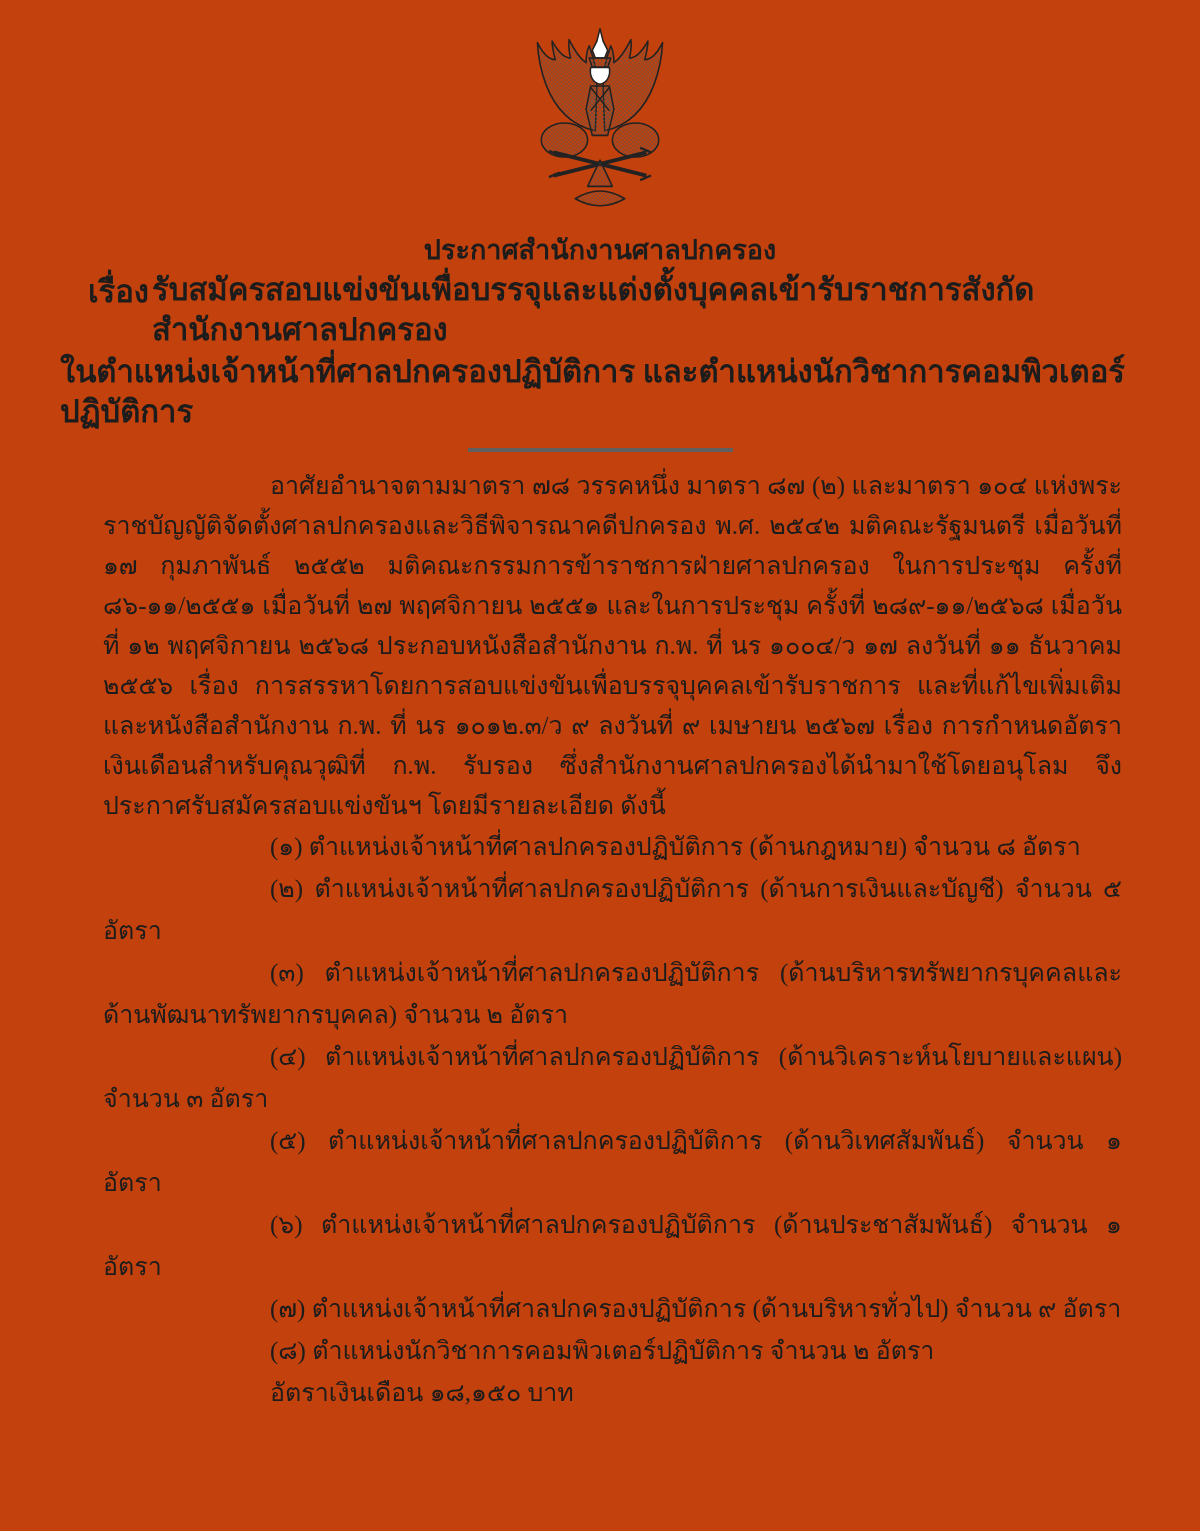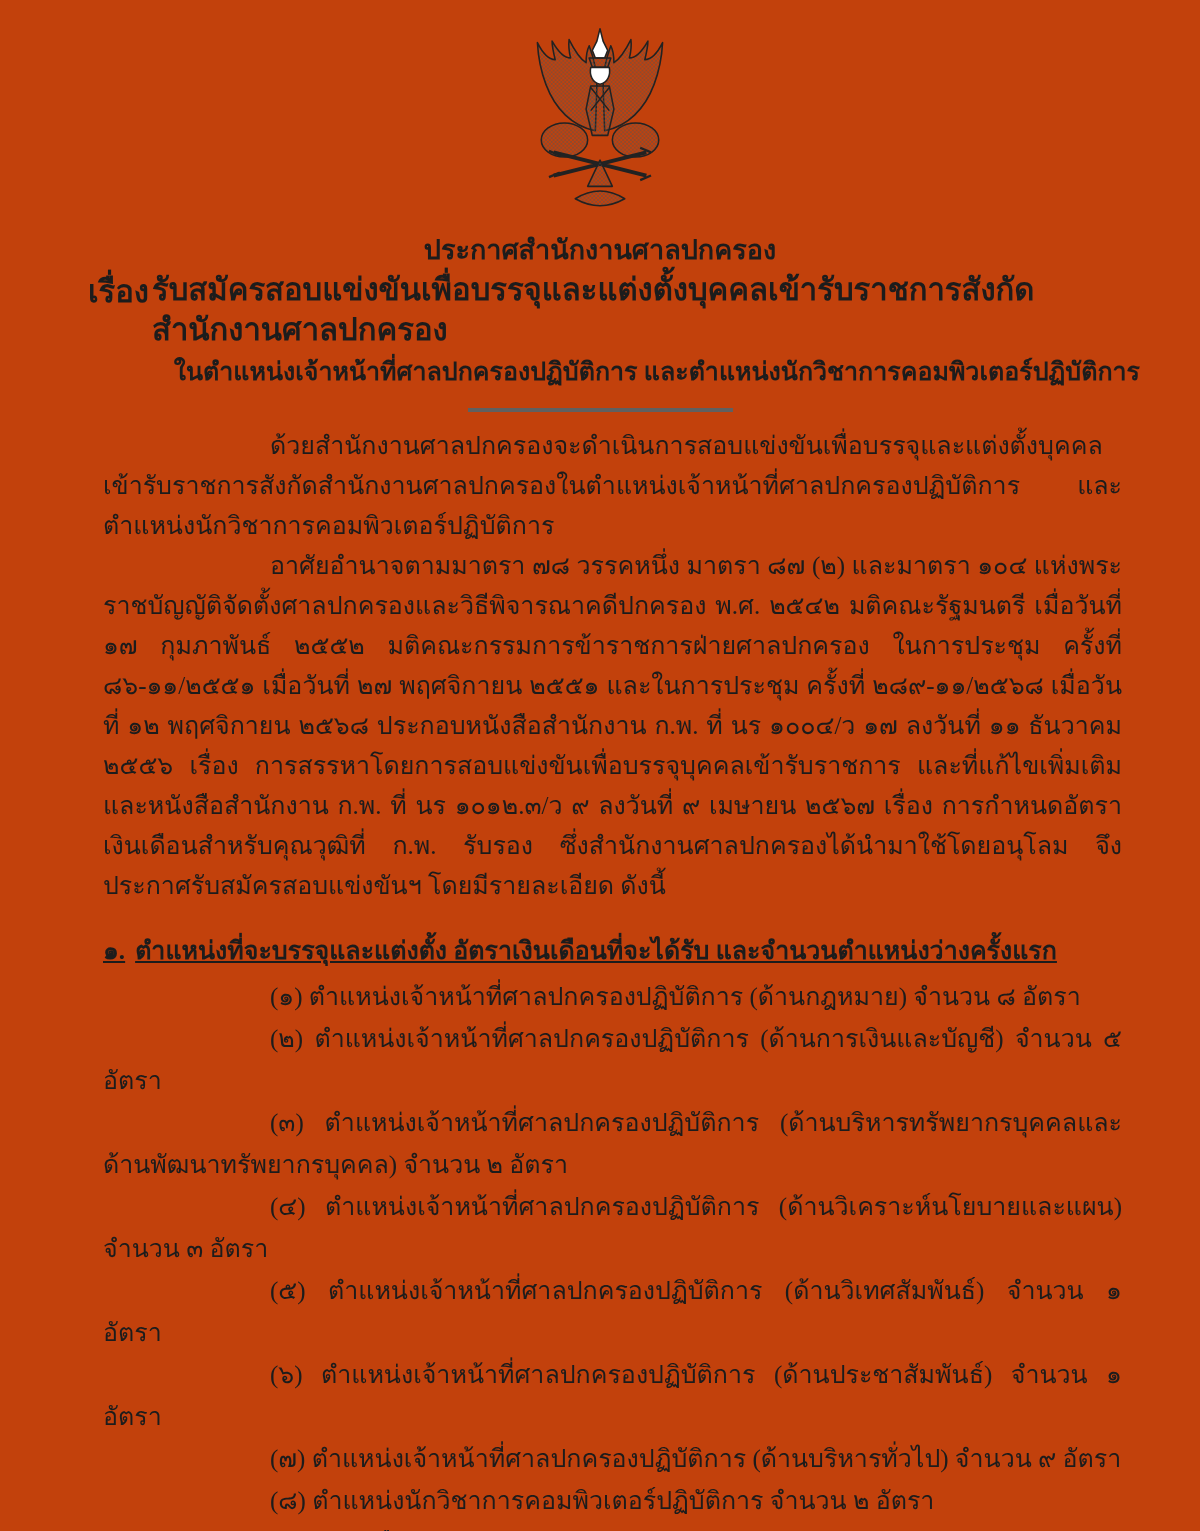--- a/index.html
+++ b/index.html
@@ -27,22 +27,22 @@
     display: flex;
     align-items: flex-start;
     margin: 2px 80px 0 88px;
     font-size: 31px;
     font-weight: bold;
     line-height: 40px;
   }
   .subject-label { flex: 0 0 64px; }
   .subject-line1 { flex: 1; font-family: Liberation Mono, monospace; }
   .subject-line2 {
-    text-align: right;
-    font-size: 25px;
+    text-align: left;
+    font-size: 31px;
     font-weight: bold;
     line-height: 40px;
     margin: 0 60px;
   }
   .title-divider {
     width: 265px;
     border: none;
     border-top: 4px solid #606060;
     margin: 16px auto 14px auto;
   }
@@ -106,25 +106,23 @@
   <div class="subject-row">
     <span class="subject-label">เรื่อง</span>
     <span class="subject-line1">รับสมัครสอบแข่งขันเพื่อบรรจุและแต่งตั้งบุคคลเข้ารับราชการสังกัดสำนักงานศาลปกครอง</span>
   </div>
   <div class="subject-line2">ในตำแหน่งเจ้าหน้าที่ศาลปกครองปฏิบัติการ และตำแหน่งนักวิชาการคอมพิวเตอร์ปฏิบัติการ</div>
 
   <hr class="title-divider">
 
   <div class="content">
 
-    <p class="para">ด้วยสำนักงานศาลปกครองจะดำเนินการสอบแข่งขันเพื่อบรรจุและแต่งตั้งบุคคลเข้ารับราชการสังกัดสำนักงานศาลปกครองในตำแหน่งเจ้าหน้าที่ศาลปกครองปฏิบัติการ และตำแหน่งนักวิชาการคอมพิวเตอร์ปฏิบัติการ</p>
 
     <p class="para">อาศัยอำนาจตามมาตรา ๗๘ วรรคหนึ่ง มาตรา ๘๗ (๒) และมาตรา ๑๐๔ แห่งพระราชบัญญัติจัดตั้งศาลปกครองและวิธีพิจารณาคดีปกครอง พ.ศ. ๒๕๔๒ มติคณะรัฐมนตรี เมื่อวันที่ ๑๗ กุมภาพันธ์ ๒๕๕๒ มติคณะกรรมการข้าราชการฝ่ายศาลปกครอง ในการประชุม ครั้งที่ ๘๖-๑๑/๒๕๕๑ เมื่อวันที่ ๒๗ พฤศจิกายน ๒๕๕๑ และในการประชุม ครั้งที่ ๒๘๙-๑๑/๒๕๖๘ เมื่อวันที่ ๑๒ พฤศจิกายน ๒๕๖๘ ประกอบหนังสือสำนักงาน ก.พ. ที่ นร ๑๐๐๔/ว ๑๗ ลงวันที่ ๑๑ ธันวาคม ๒๕๕๖ เรื่อง การสรรหาโดยการสอบแข่งขันเพื่อบรรจุบุคคลเข้ารับราชการ และที่แก้ไขเพิ่มเติม และหนังสือสำนักงาน ก.พ. ที่ นร ๑๐๑๒.๓/ว ๙ ลงวันที่ ๙ เมษายน ๒๕๖๗ เรื่อง การกำหนดอัตราเงินเดือนสำหรับคุณวุฒิที่ ก.พ. รับรอง ซึ่งสำนักงานศาลปกครองได้นำมาใช้โดยอนุโลม จึงประกาศรับสมัครสอบแข่งขันฯ โดยมีรายละเอียด ดังนี้</p>
 
-    <h2 class="section-heading"><span class="sec-no">๑.</span><span class="underlined">ตำแหน่งที่จะบรรจุและแต่งตั้ง อัตราเงินเดือนที่จะได้รับ และจำนวนตำแหน่งว่างครั้งแรก</span></h2>
 
     <p class="item">(๑) ตำแหน่งเจ้าหน้าที่ศาลปกครองปฏิบัติการ (ด้านกฎหมาย) จำนวน ๘ อัตรา</p>
     <p class="item">(๒) ตำแหน่งเจ้าหน้าที่ศาลปกครองปฏิบัติการ (ด้านการเงินและบัญชี) จำนวน ๕ อัตรา</p>
     <p class="item">(๓) ตำแหน่งเจ้าหน้าที่ศาลปกครองปฏิบัติการ (ด้านบริหารทรัพยากรบุคคลและด้านพัฒนาทรัพยากรบุคคล) จำนวน ๒ อัตรา</p>
     <p class="item">(๔) ตำแหน่งเจ้าหน้าที่ศาลปกครองปฏิบัติการ (ด้านวิเคราะห์นโยบายและแผน) จำนวน ๓ อัตรา</p>
     <p class="item">(๕) ตำแหน่งเจ้าหน้าที่ศาลปกครองปฏิบัติการ (ด้านวิเทศสัมพันธ์) จำนวน ๑ อัตรา</p>
     <p class="item">(๖) ตำแหน่งเจ้าหน้าที่ศาลปกครองปฏิบัติการ (ด้านประชาสัมพันธ์) จำนวน ๑ อัตรา</p>
     <p class="item">(๗) ตำแหน่งเจ้าหน้าที่ศาลปกครองปฏิบัติการ (ด้านบริหารทั่วไป) จำนวน ๙ อัตรา</p>
     <p class="item">(๘) ตำแหน่งนักวิชาการคอมพิวเตอร์ปฏิบัติการ จำนวน ๒ อัตรา</p>
 

